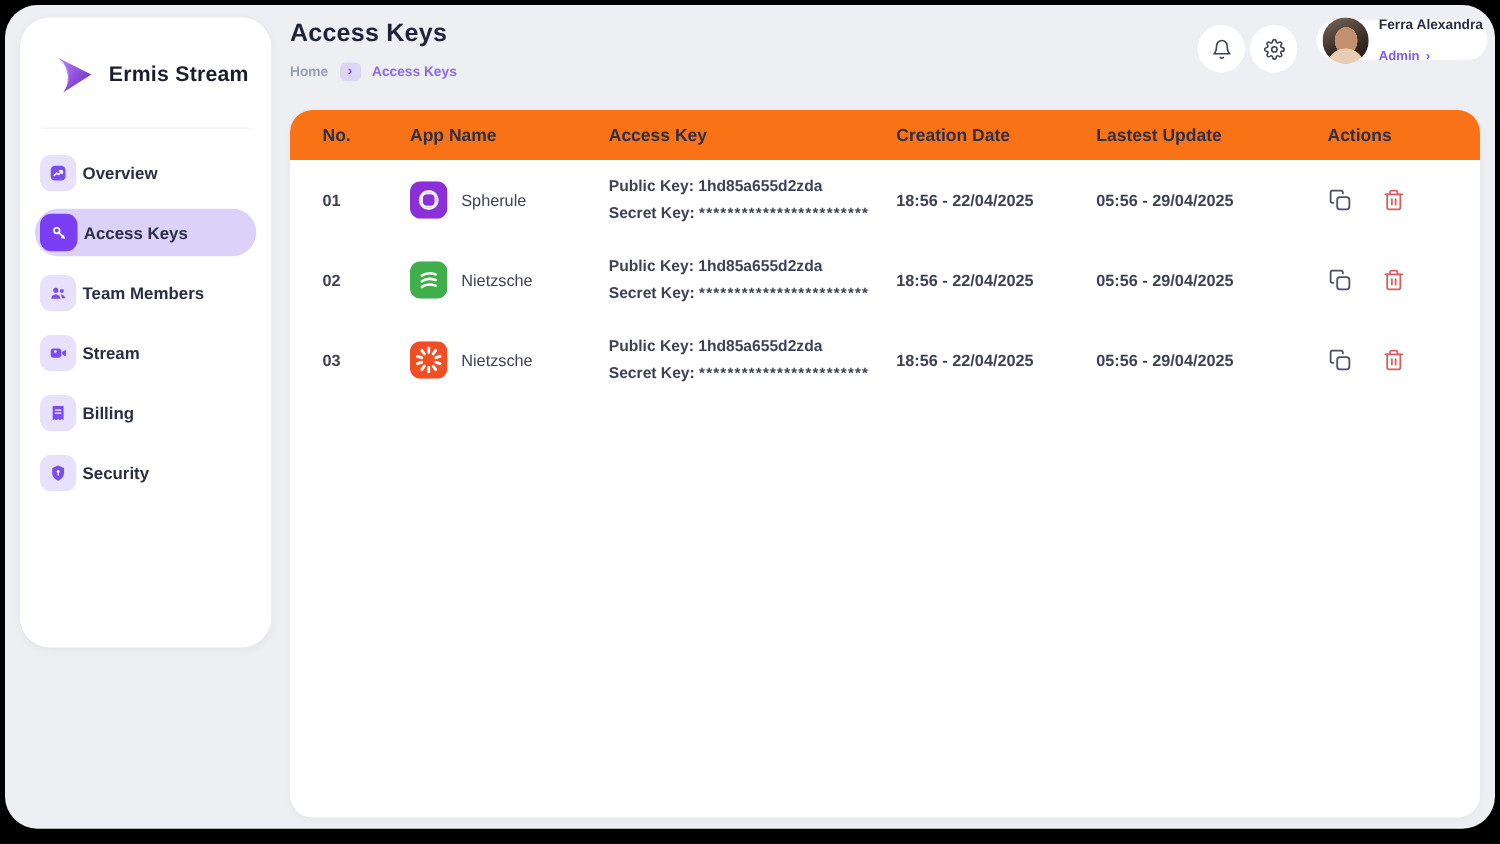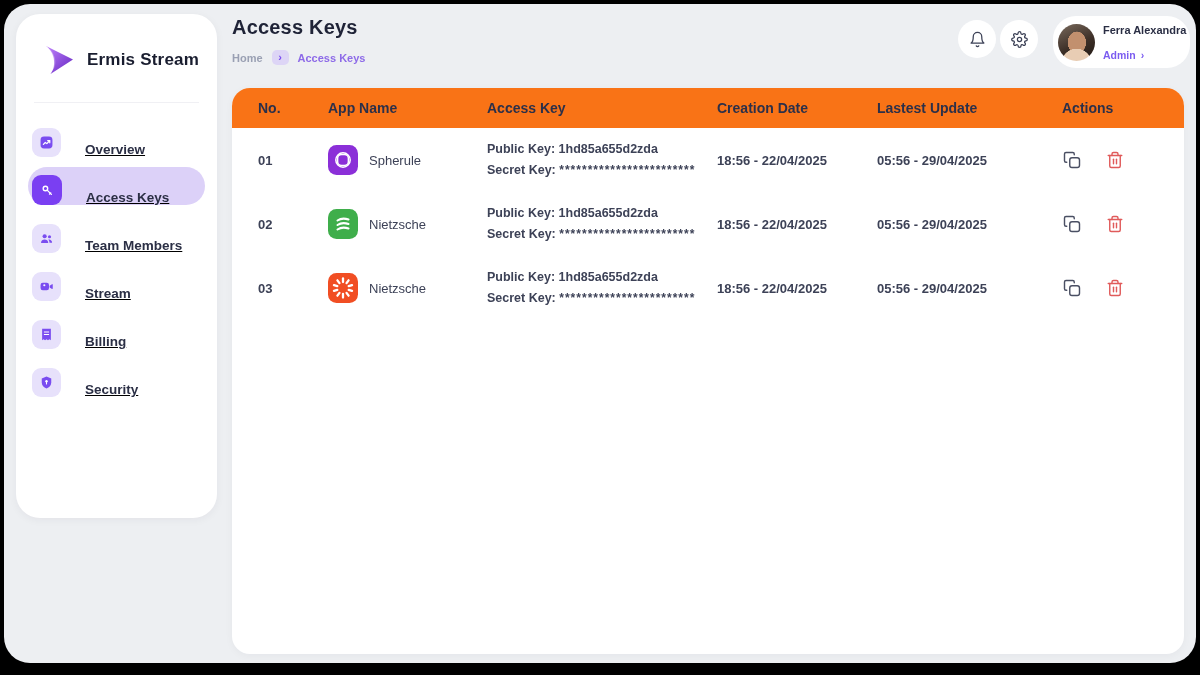--- a/index.html
+++ b/index.html
@@ -9,22 +9,22 @@
     background:#edeff2; border-radius:26px; }
 
   
   .sidebar { position:absolute; left:12px; top:10px; width:201px; height:504px;
     background:#fff; border-radius:24px; box-shadow:0 2px 8px rgba(30,20,60,.05); }
   .logo-row { display:flex; align-items:center; gap:7px; padding:26px 0 0 22px; }
   .logo-row svg { width:42px; height:40px; flex:0 0 auto; }
   .brand-name { font-size:17px; font-weight:700; color:#191d2f; letter-spacing:.2px; }
   .side-divider { margin:22px 18px 0 18px; border-top:1px solid #f0f0f4; }
   .menu { padding:16px 12px 0 12px; display:flex; flex-direction:column; gap:10px; }
-  .menu-item { display:flex; align-items:flex-end; gap:24px; height:38px;
-    border-radius:19px; padding:0 4px; cursor:pointer;text-decoration:underline; }
+  .menu-item { display:flex; align-items:center; gap:5px; height:38px;
+    border-radius:19px; padding:0 4px; cursor:pointer; }
   .menu-item .ic { width:29px; height:29px; border-radius:9px; background:#e7e1fb;
     color:#7a4df0; display:flex; align-items:center; justify-content:center; flex:0 0 auto; }
   .menu-item .ic svg { width:15px; height:15px; }
   .menu-item .lbl { font-size:13.5px; font-weight:700; color:#2b2f45; }
   .menu-item.active { background:#dcd1f8; }
   .menu-item.active .ic { background:#7a3ff2; color:#fff; width:30px; height:30px; }
 
   
   .page-title { position:absolute; left:228px; top:12px; font-size:20px; font-weight:700;
     color:#1f2337; letter-spacing:.2px; }
@@ -35,21 +35,21 @@
     display:flex; align-items:center; justify-content:center; font-size:11px; font-weight:700;
     line-height:1; padding-bottom:1px; }
   .bc-current { color:#8d6ae8; font-weight:600; }
 
   .icon-circle { position:absolute; top:16px; width:38px; height:38px; border-radius:50%;
     background:#fff; display:flex; align-items:center; justify-content:center;
     color:#3d4257; cursor:pointer; }
   .icon-circle svg { width:17px; height:17px; }
   #bell-wrap { left:954px; } #gear-wrap { left:996px; }
 
-  .user-card { position:absolute; left:1049px; top:12px; width:137px; height:52px;
+  .user-card { position:absolute; left:1049px; top:12px; width:137px; height:32px;
     background:#fff; border-radius:23px; display:flex; align-items:center; gap:8px;
     padding:0 8px 0 5px; cursor:pointer; }
   .avatar { width:37px; height:37px; border-radius:50%; flex:0 0 auto;
     background:
       radial-gradient(circle at 50% 108%, #e8cdb4 0 34%, transparent 35%),
       radial-gradient(ellipse 42% 50% at 51% 50%, #c2906e 0 58%, transparent 60%),
       linear-gradient(155deg, #7a6a5d 0%, #3c2f27 55%, #201813 100%); }
   .user-name { font-size:11px; font-weight:700; color:#2a2e44; white-space:nowrap; }
   .user-role { font-size:10.5px; font-weight:600; color:#7b5cf0; margin-top:13px; }
   .user-role .chev { margin-left:5px; }

